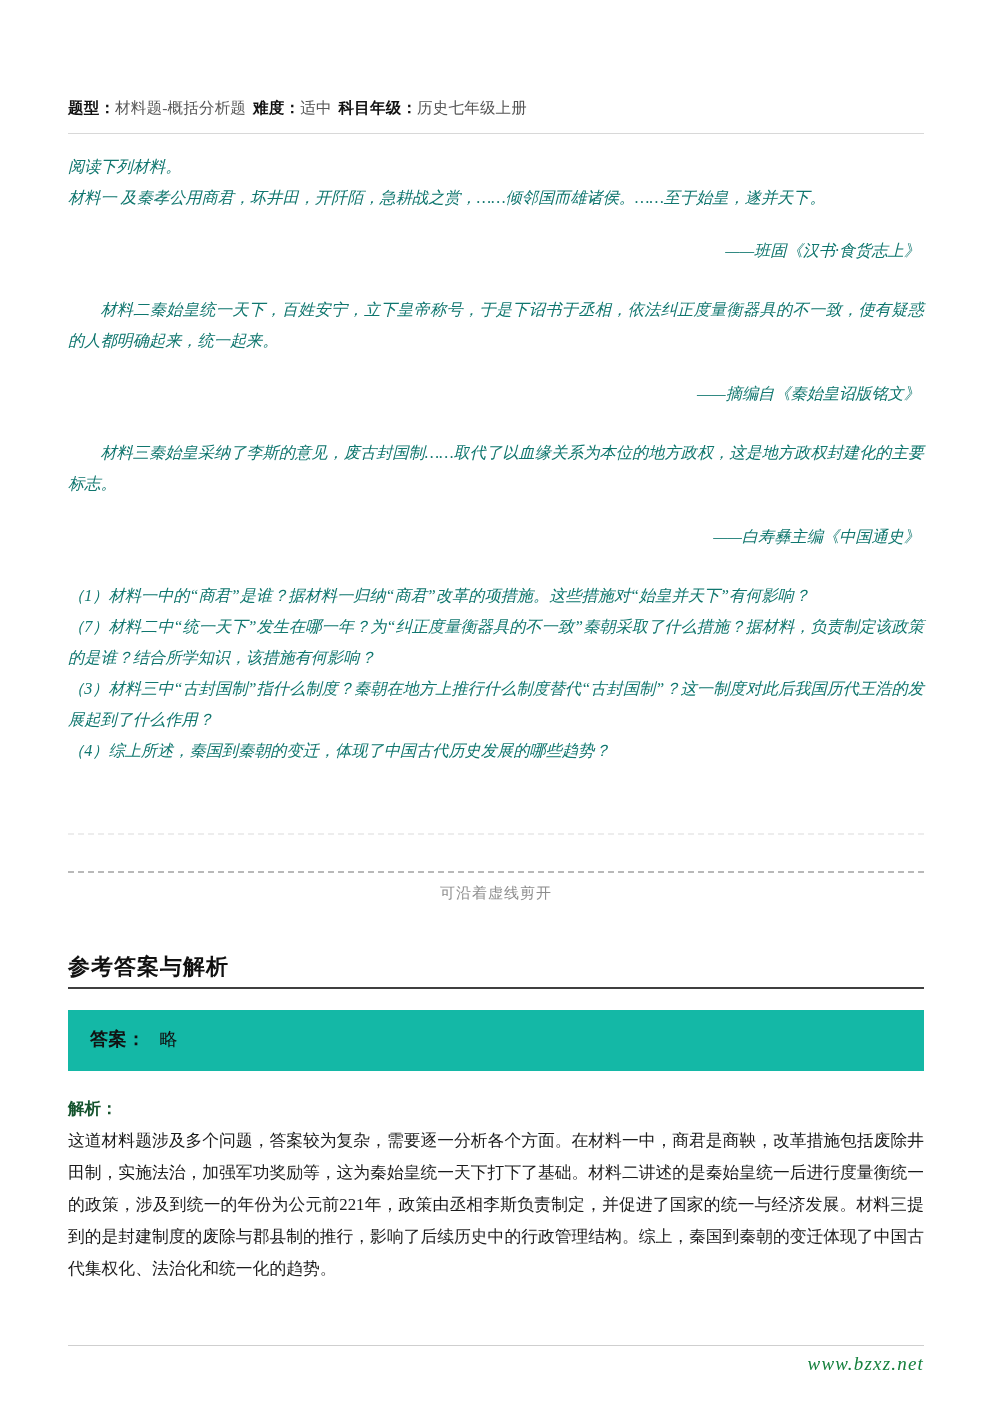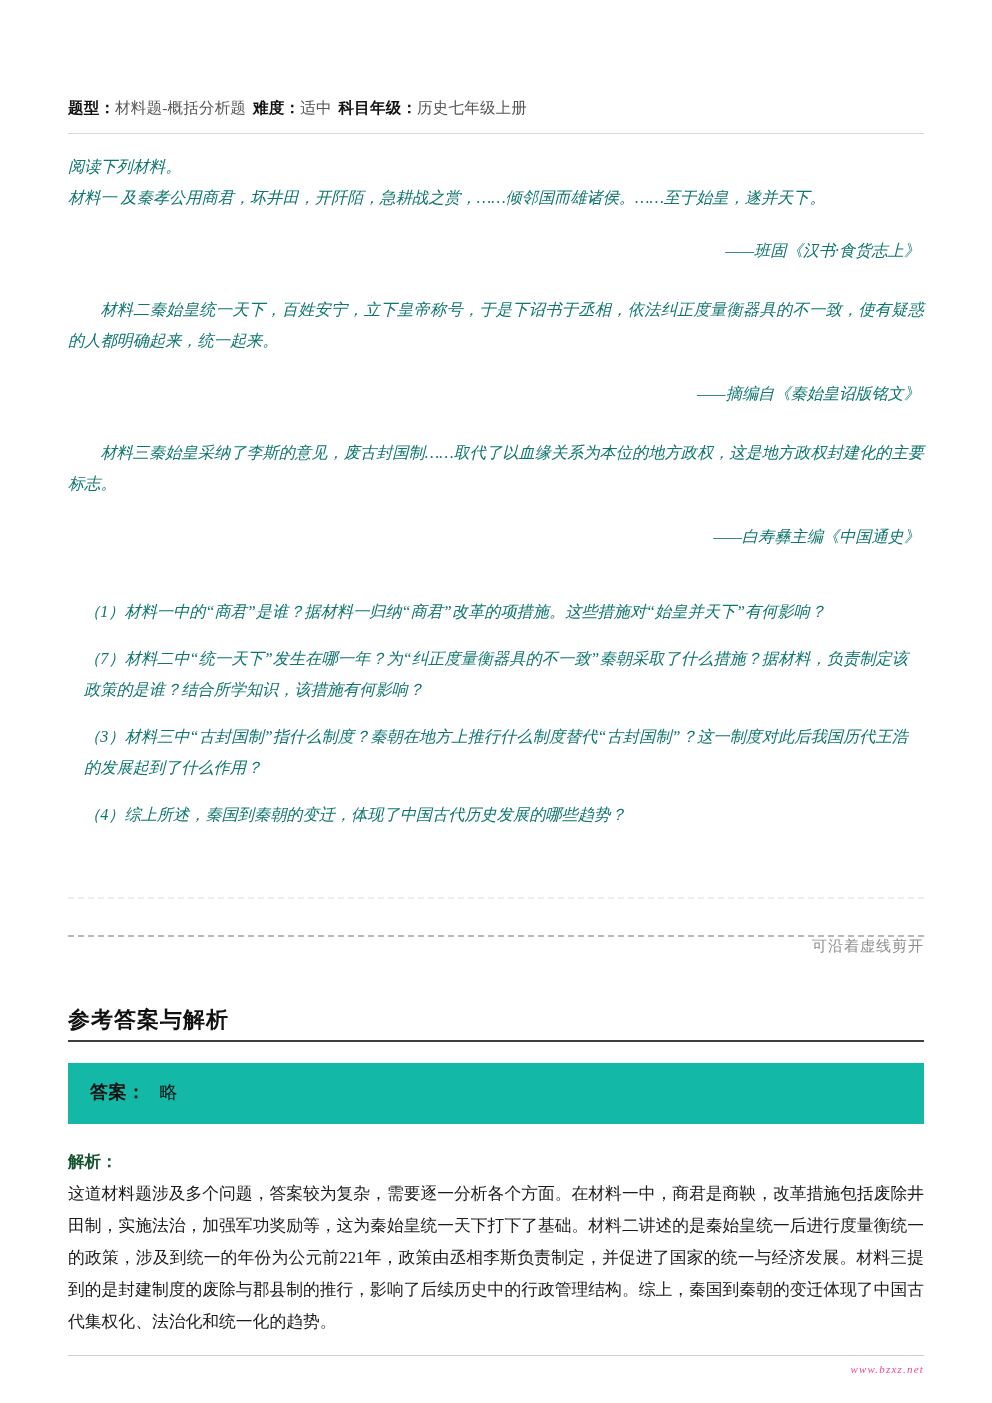--- a/index.html
+++ b/index.html
@@ -69,42 +69,43 @@
   .cite {
     margin: 0;
     text-align: right;
     padding-right: 4px;
   }
   .block-gap { height: 22px; }
   .block-gap-lg { height: 28px; }
 
   .q-list { margin: 0; }
   .q-item {
-    margin: 16px;
+    margin: 0;
     text-align: justify;
     text-justify: inter-ideograph;
   }
 
   
   .cut-zone {
     margin-top: 66px;
   }
   .dashed-faint {
     height: 0;
     border-top: 2px dashed #ededed;
     width: 100%;
   }
   .dashed-gap { height: 36px; }
   .dashed-strong {
     height: 0;
     border-top: 2px dashed #b9b9b9;
     width: 100%;
   }
   .cut-label {
-    text-align: right;
+    margin-top: 11px;
+    text-align: center;
     font-size: 15px;
     color: #8d8d8d;
     letter-spacing: 1px;
   }
 
   
   .answer-section {
     margin-top: 50px;
   }
   .section-title {
@@ -168,22 +169,22 @@
   }
   .footer-rule {
     height: 1px;
     background: #cfcfcf;
     width: 100%;
   }
   .footer-text {
     margin-top: 7px;
     text-align: right;
     font-style: italic;
-    font-size: 11px;
-    color: #ec4899;
+    font-size: 19px;
+    color: #15803d;
     letter-spacing: 1.2px;
   }
 </style>
 </head>
 <body>
 
 <div class="page">
 
   <div class="meta-line">
     <span class="meta-key">题型：</span><span class="meta-val">材料题-概括分析题</span><span class="meta-gap"></span><span class="meta-key">难度：</span><span class="meta-val">适中</span><span class="meta-gap"></span><span class="meta-key">科目年级：</span><span class="meta-val">历史七年级上册</span>

